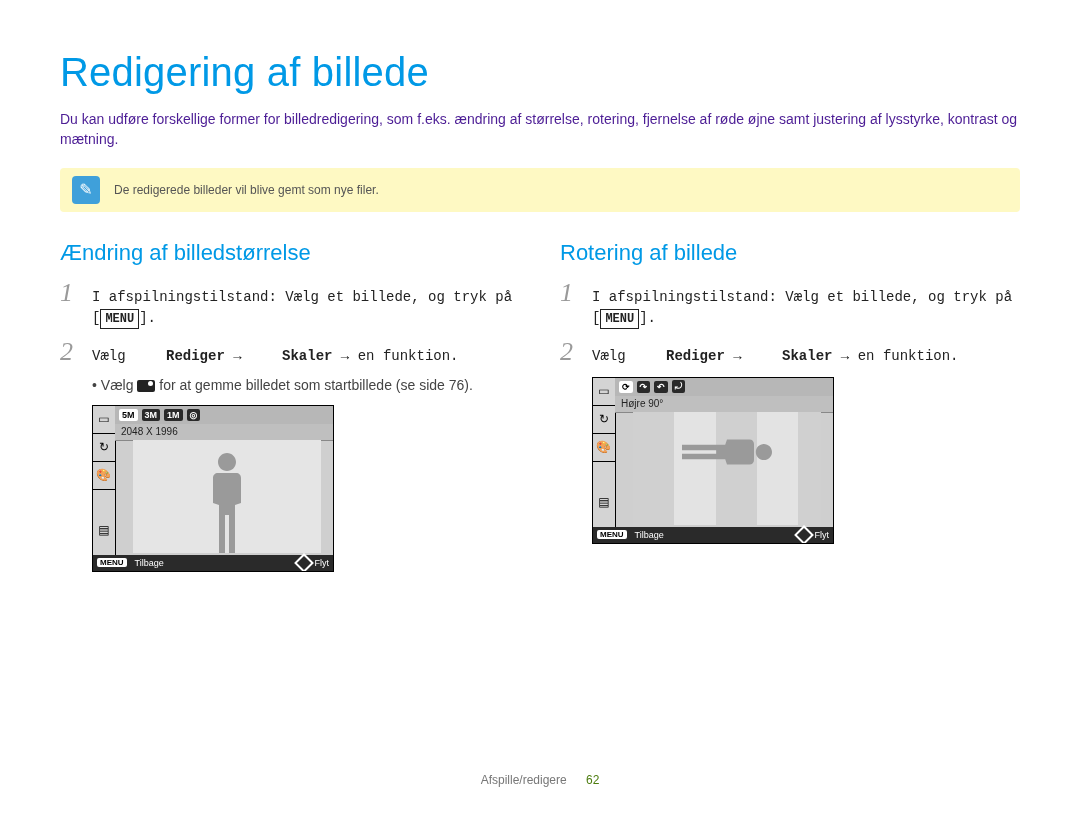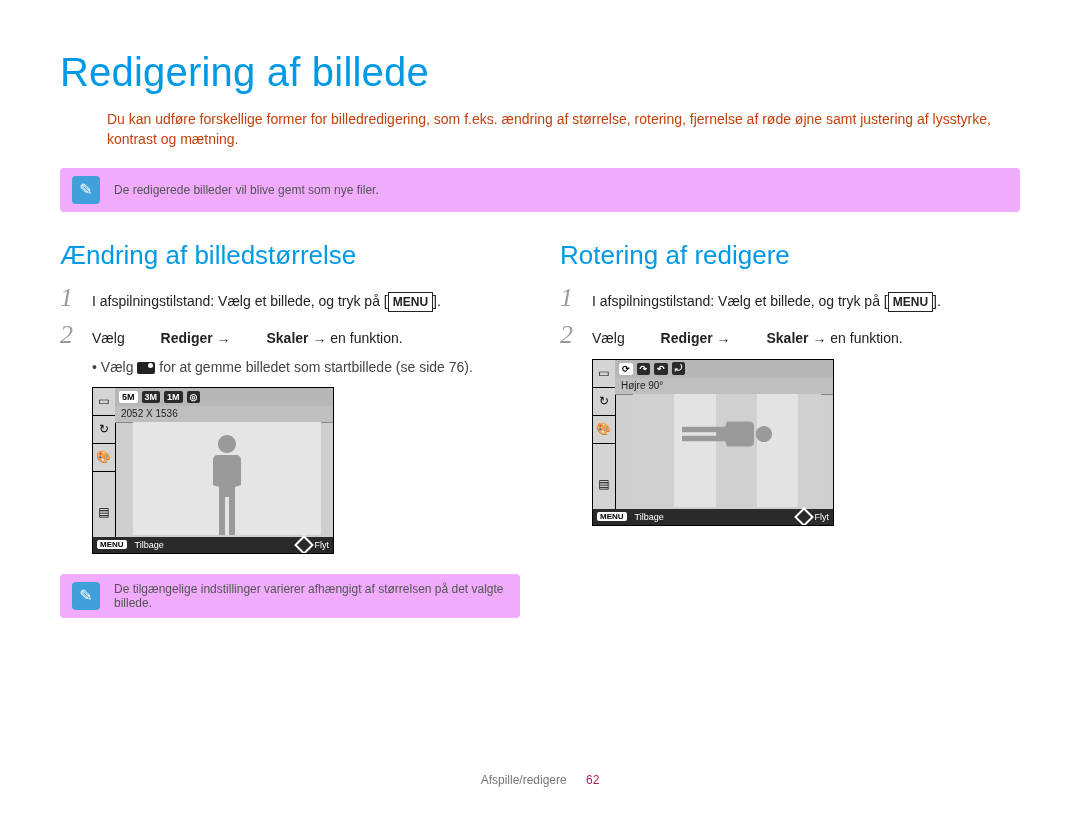--- a/index.html
+++ b/index.html
@@ -18,27 +18,26 @@
   h1 {
     color: #0099e6;
     font-weight: 400;
     font-size: 40px;
     margin: 0 0 8px 0;
     letter-spacing: 0.2px;
   }
   .intro {
     font-size: 14px;
     line-height: 1.45;
-    color: #c2410c;
+    color: #4c1d95;
     margin-bottom: 18px;
     max-width: 960px;
-    margin-left: 47px;
   }
   .note-box {
-    background: #f0abfc;
+    background: #fef9c3;
     border-radius: 4px;
     padding: 8px 12px;
     display: flex;
     align-items: center;
     gap: 14px;
     margin-bottom: 28px;
   }
   .note-icon {
     width: 28px;
     height: 28px;
@@ -64,21 +63,21 @@
     display: flex;
     gap: 40px;
   }
   .col {
     flex: 1;
     min-width: 0;
   }
   h2 {
     color: #0099e6;
     font-weight: 400;
-    font-size: 26px;
+    font-size: 22px;
     margin: 0 0 14px 0;
   }
   .step {
     display: flex;
     gap: 12px;
     margin-bottom: 10px;
     align-items: baseline;
   }
   .step-num {
     color: #9a9a9a;
@@ -86,20 +85,21 @@
     font-size: 26px;
     font-family: Georgia, "Times New Roman", serif;
     line-height: 1;
     width: 20px;
     flex: 0 0 20px;
   }
   .step-text {
     font-size: 14px;
     line-height: 1.5;
     color: #222;
+    font-family: Liberation Mono, monospace;
   }
   .menu-badge {
     display: inline-block;
     border: 1px solid #222;
     padding: 0 4px;
     font-weight: bold;
     font-size: 12px;
     vertical-align: baseline;
   }
   .sub-bullet {
@@ -266,21 +266,21 @@
   .footer {
     position: absolute;
     bottom: 28px;
     left: 0;
     right: 0;
     text-align: center;
     font-size: 12px;
     color: #777;
   }
   .footer .pg {
-    color: #be185d;
+    color: #4d7c0f;
     margin-left: 16px;
   }
 
   b { font-weight: bold; padding-left: 32px; }
 </style>
 </head>
 <body>
 
 <div class="page">
 
@@ -322,48 +322,44 @@
           <div class="side-item">↻</div>
           <div class="side-item">🎨</div>
           <div class="side-item last">▤</div>
         </div>
         <div class="topbar">
           <span class="sel">5M</span>
           <span>3M</span>
           <span>1M</span>
           <span>◎</span>
         </div>
-        <div class="label-strip">2052 X 1536</div>
+        <div class="label-strip">2048 X 1996</div>
         <div class="viewport">
           <div class="silhouette">
             <svg viewBox="0 0 52 100">
               <path fill="#9a9a9a" d="M26 0c5 0 9 4 9 9s-4 9-9 9-9-4-9-9 4-9 9-9zm-9 20h18c3 0 5 2 5 5v25l-6 2v48h-6V62h-4v38h-6V52l-6-2V25c0-3 2-5 5-5z"></path>
             </svg>
           </div>
         </div>
         <div class="bottombar">
           <div class="bgroup">
             <span class="bbadge">MENU</span>
             <span>Tilbage</span>
           </div>
           <div class="bgroup">
             <span class="arrows"></span>
             <span>Flyt</span>
           </div>
         </div>
       </div>
 
-      <div class="note-box narrow">
-        <div class="note-icon"></div>
-        <div class="note-text">De tilgængelige indstillinger varierer afhængigt af størrelsen på det valgte billede.</div>
-      </div>
     </div>
 
     <div class="col">
-      <h2>Rotering af redigere</h2>
+      <h2>Rotering af billede</h2>
 
       <div class="step">
         <div class="step-num">1</div>
         <div class="step-text">
           <span>I afspilningstilstand: Vælg et billede, og tryk på [</span><span class="menu-badge">MENU</span><span>].</span>
         </div>
       </div>
 
       <div class="step">
         <div class="step-num">2</div>

